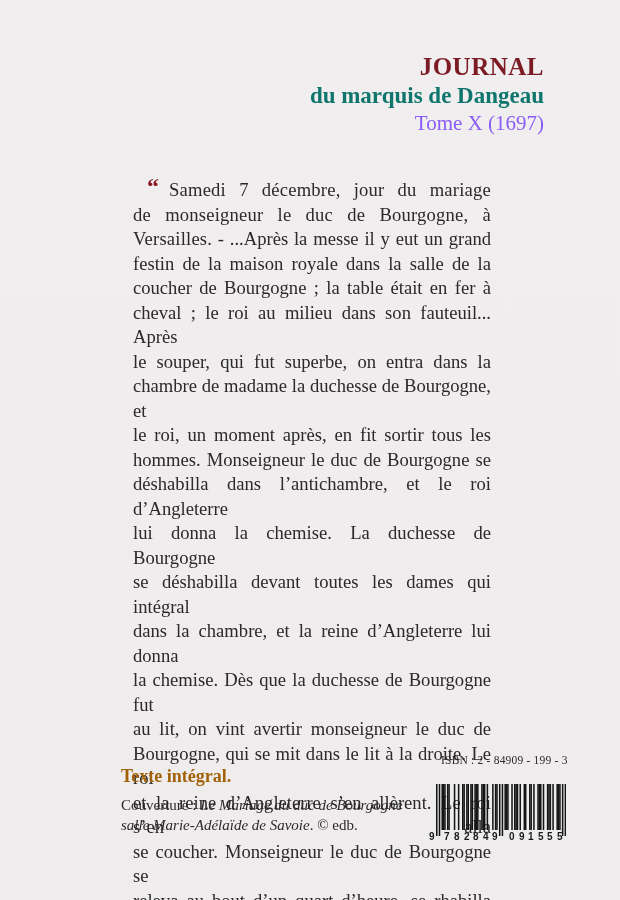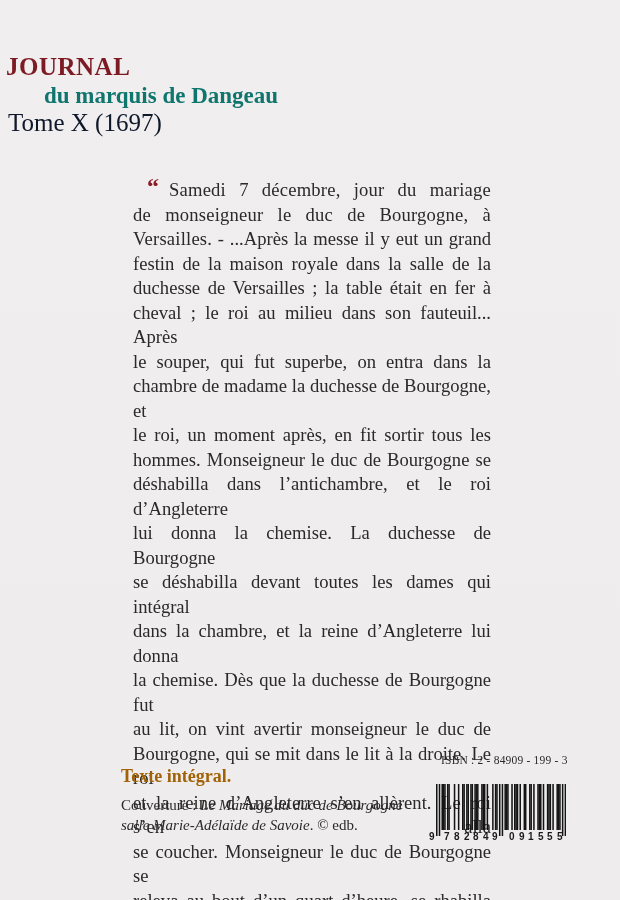--- a/index.html
+++ b/index.html
@@ -5,24 +5,24 @@
   html, body { margin: 0; padding: 0; }
   body {
     width: 620px; height: 900px; overflow: hidden;
     background: #efeded;
     font-family: "Liberation Serif", "DejaVu Serif", serif;
     color: #262424;
     position: relative;
   }
   .cover { position: absolute; inset: 0; background: linear-gradient(180deg, #f0eeee 0%, #eeecec 100%); }
 
-  .header { position: absolute; top: 52px; left: 6px; width: 528px; text-align: left; }
+  .header { position: absolute; top: 52px; left: 16px; width: 528px; text-align: right; }
   .h-journal { color: #7d1b24; font-weight: bold; font-size: 25px; line-height: 30px; letter-spacing: 0.5px; }
   .h-sub { color: #0f766e; font-weight: bold; font-size: 23px; line-height: 27px; margin-left: 38px; }
-  .h-tome { color: #0f172a; font-size: 25px; line-height: 26px; margin-top: 1px; margin-left: 2px; }
+  .h-tome { color: #8b5cf6; font-size: 21px; line-height: 26px; margin-top: 1px; margin-left: 2px; }
 
   .quote {
     position: absolute; top: 178px; left: 133px; width: 358px;
     font-size: 18.6px; line-height: 24.5px;
     text-align: justify; text-align-last: left;
     color: #2b2929;
   }
   .quote .q-open { color: #8a1a24; font-weight: bold; font-size: 24px; line-height: 10px; vertical-align: 2px; margin-left: 14px; margin-right: 10px; }
   .quote .lead { font-weight: normal; letter-spacing: 0.2px; }
   .quote .l { display: block; }
@@ -48,21 +48,21 @@
   <div class="h-journal">JOURNAL</div>
   <div class="h-sub">du marquis de Dangeau</div>
   <div class="h-tome">Tome X (1697)</div>
 </div>
 
 <div class="quote">
   <span class="l j"><span class="q-open">“</span><span class="lead">Samedi 7 décembre, jour du mariage</span></span>
   <span class="l j lead">de monseigneur le duc de Bourgogne, à</span>
   <span class="l j"><span class="lead">Versailles</span><span>. - ...Après la messe il y eut un grand</span></span>
   <span class="l j">festin de la maison royale dans la salle de la</span>
-  <span class="l j">duchesse de Versailles ; la table était en fer à</span>
+  <span class="l j">coucher de Bourgogne ; la table était en fer à</span>
   <span class="l j">cheval ; le roi au milieu dans son fauteuil... Après</span>
   <span class="l j">le souper, qui fut superbe, on entra dans la</span>
   <span class="l j">chambre de madame la duchesse de Bourgogne, et</span>
   <span class="l j">le roi, un moment après, en fit sortir tous les</span>
   <span class="l j">hommes. Monseigneur le duc de Bourgogne se</span>
   <span class="l j">déshabilla dans l’antichambre, et le roi d’Angleterre</span>
   <span class="l j">lui donna la chemise. La duchesse de Bourgogne</span>
   <span class="l j">se déshabilla devant toutes les dames qui intégral</span>
   <span class="l j">dans la chambre, et la reine d’Angleterre lui donna</span>
   <span class="l j">la chemise. Dès que la duchesse de Bourgogne fut</span>

